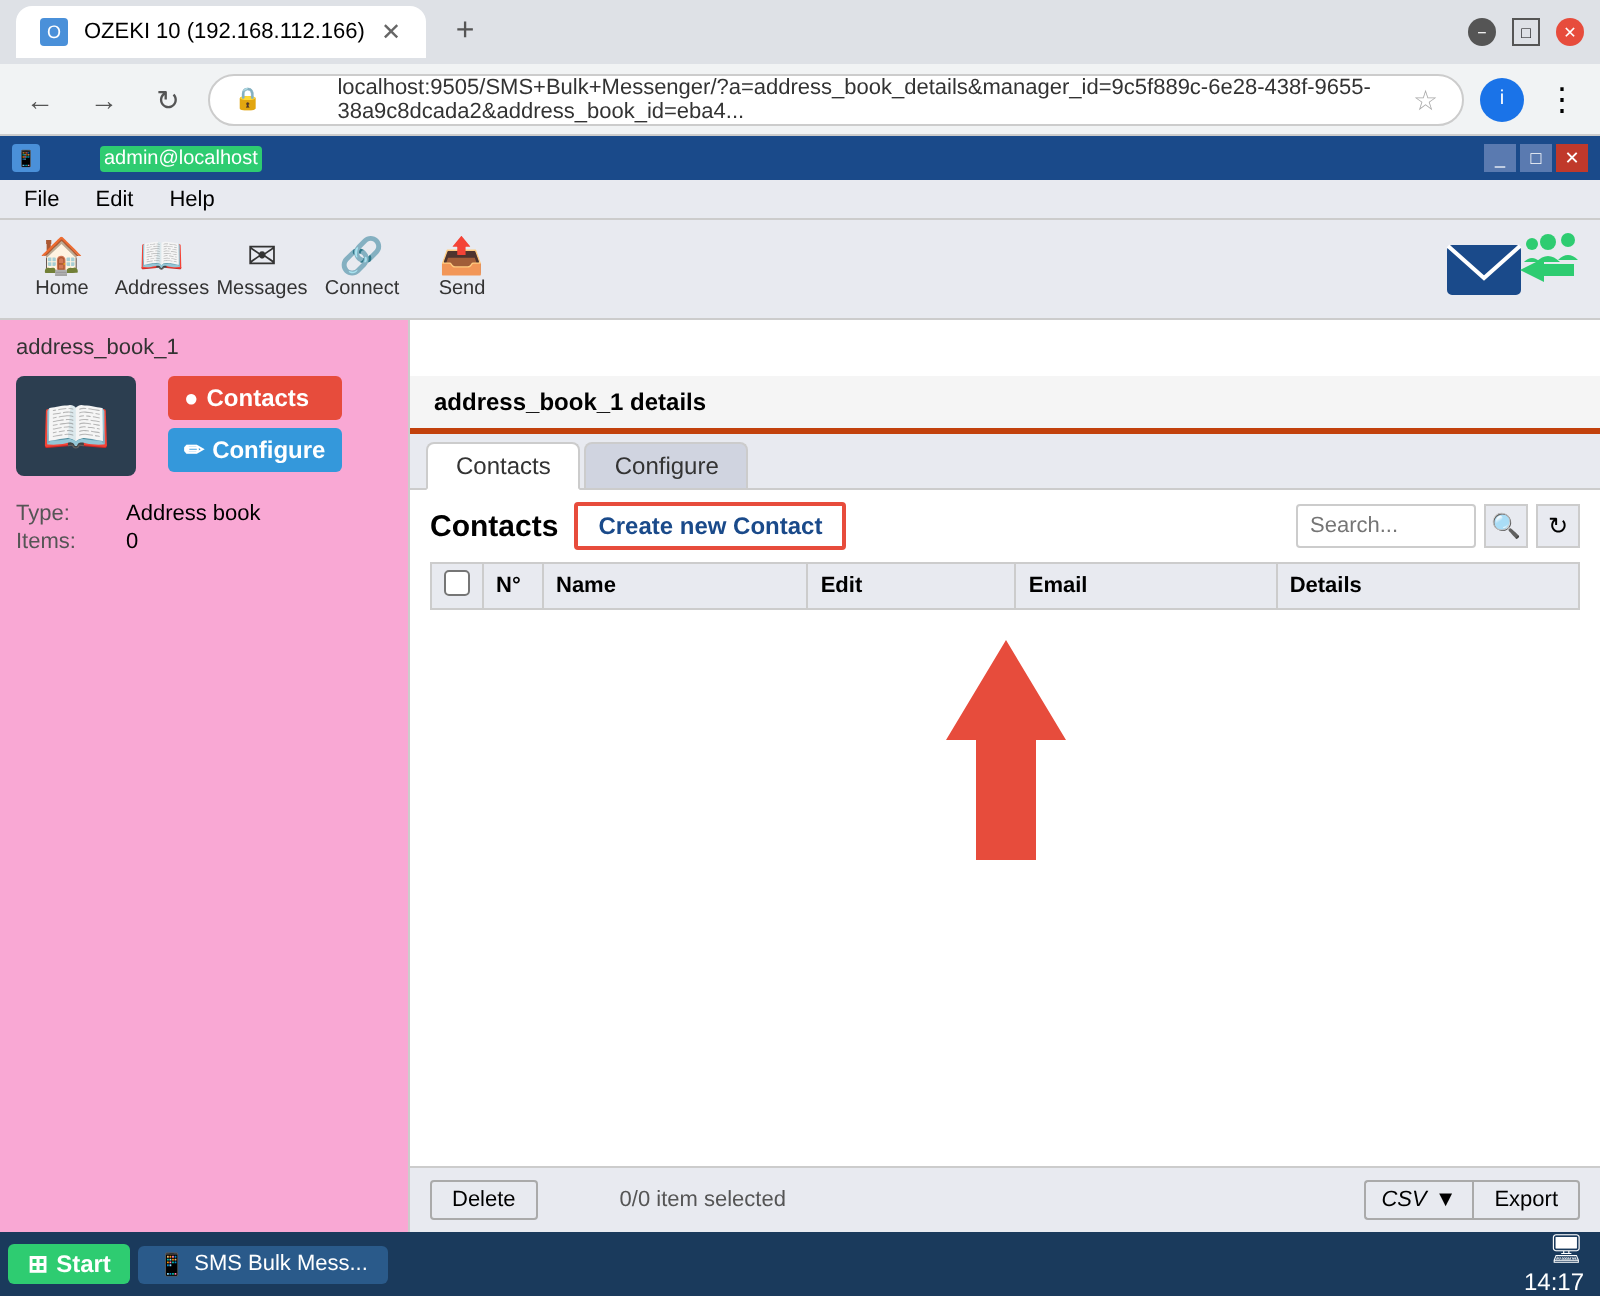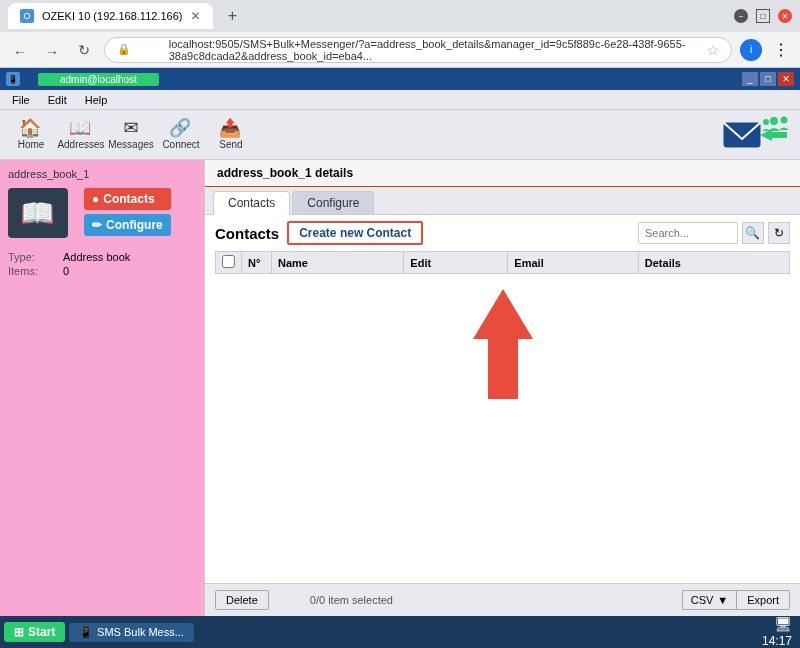--- a/index.html
+++ b/index.html
@@ -118,23 +118,23 @@
     .app-win-btn {
       width: 16px; height: 14px;
       background: #5a7ab0;
       display: flex; align-items: center; justify-content: center;
       font-size: 9px;
       color: white;
       cursor: pointer;
     }
     .app-win-btn.close { background: #c0392b; }
     .admin-badge {
-      margin-left: 12px;
+      margin-left: 24px;
       background: #2ecc71;
-      padding: 1px 22px;
+      padding: 1px 2px;
       border-radius: 2px;
       font-size: 10px;
     }
 
     
     .menubar {
       background: #e8eaf0;
       height: 20px;
       display: flex;
       align-items: center;
@@ -246,21 +246,22 @@
       flex: 1;
       display: flex;
       flex-direction: column;
       background: #fff;
     }
     .panel-header {
       padding: 6px 12px;
       font-size: 12px;
       font-weight: bold;
       background: #f5f5f5;
-      border-bottom: 1px solid #c2410c;
+      border-bottom: 3px solid #c2410c;
+      margin-top: 28px;
     }
 
     
     .tabs-bar {
       display: flex;
       background: #e8eaf0;
       padding: 4px 8px 0;
       border-bottom: 1px solid #ccc;
       gap: 2px;
     }
@@ -312,21 +313,21 @@
       display: flex;
       align-items: center;
       gap: 4px;
     }
     .search-input {
       border: 1px solid #ccc;
       border-radius: 2px;
       height: 22px;
       padding: 0 6px;
       font-size: 11px;
-      width: 100px;
+      width: 90px;
     }
     .search-btn {
       width: 22px; height: 22px;
       background: #e8eaf0;
       border: 1px solid #ccc;
       cursor: pointer;
       display: flex; align-items: center; justify-content: center;
       font-size: 12px;
     }
     .refresh-btn {
@@ -394,20 +395,21 @@
       background: #e8eaf0;
       border: 1px solid #aaa;
       padding: 3px 8px;
       cursor: pointer;
       font-size: 11px;
       border-right: none;
       border-radius: 2px 0 0 2px;
       display: flex;
       align-items: flex-end;
       gap: 4px;
+      font-style: italic;
     }
     .export-btn {
       background: #e8eaf0;
       border: 1px solid #aaa;
       padding: 3px 10px;
       cursor: pointer;
       font-size: 11px;
       border-radius: 0 2px 2px 0;
     }
 

